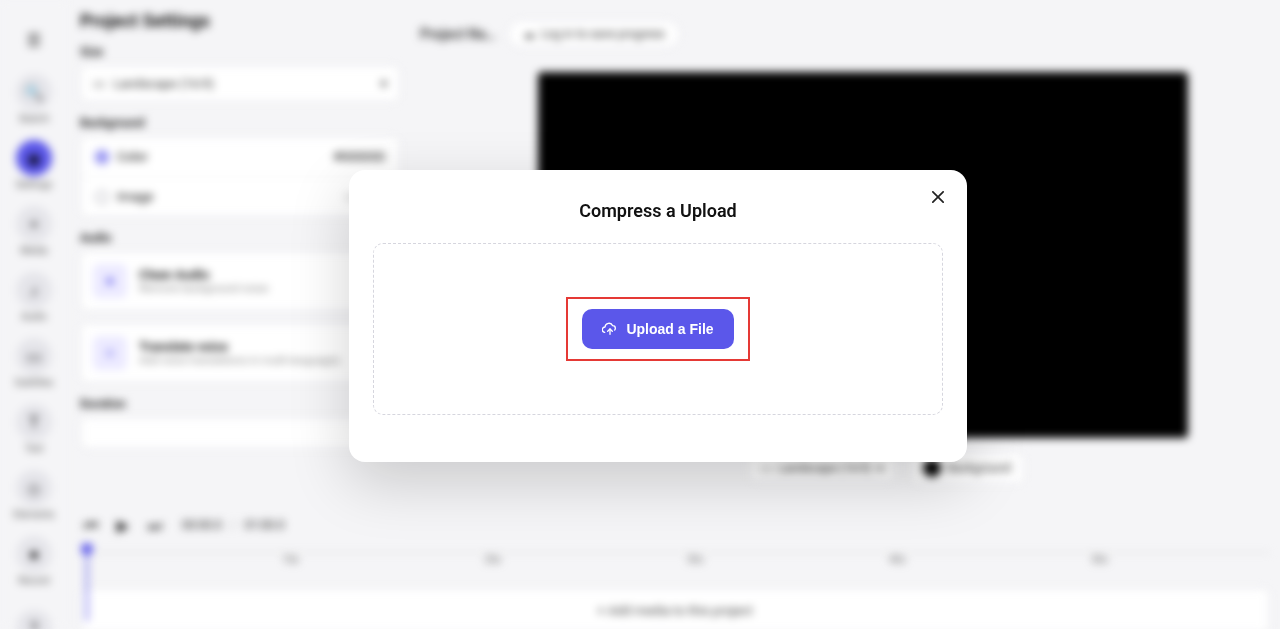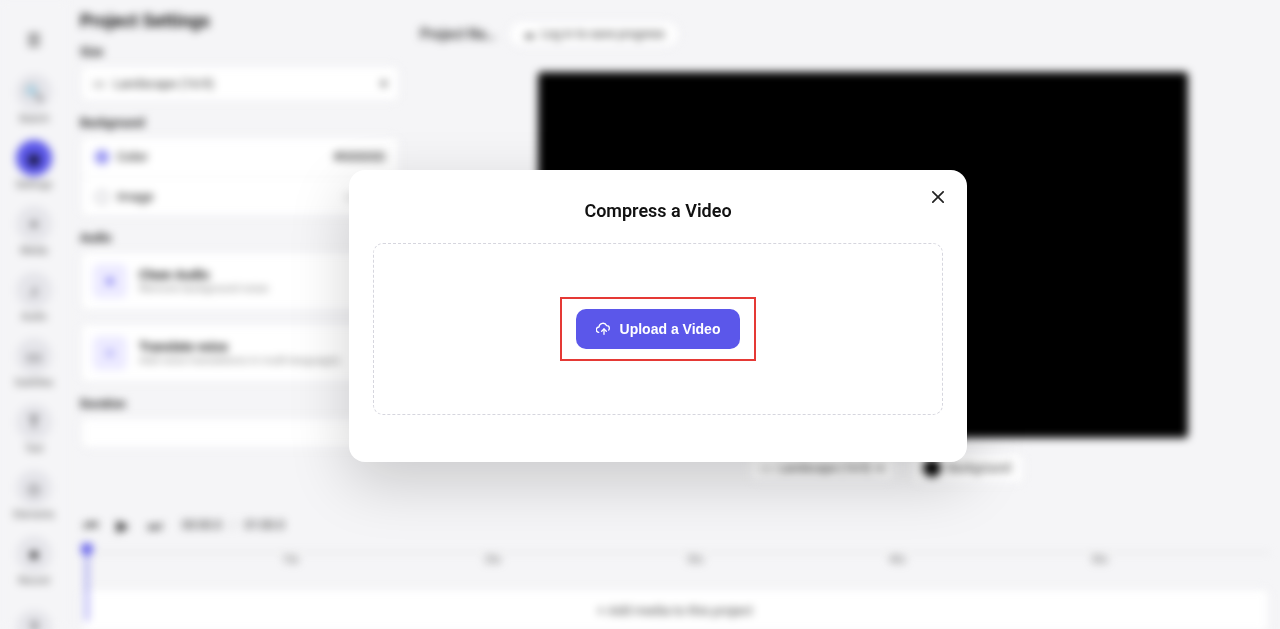--- a/index.html
+++ b/index.html
@@ -355,27 +355,27 @@
 
 </div>
 
 <div class="modal-backdrop">
   <div class="modal">
     <div class="modal-close">
       <svg viewBox="0 0 14 14" width="12" height="12">
           <path d="M1 1 L13 13 M13 1 L1 13" stroke="#222" stroke-width="2" stroke-linecap="round"></path>
         </svg>
     </div>
-    <div class="modal-title">Compress a Video</div>
+    <div class="modal-title">Compress a Upload</div>
     <div class="dropzone">
       <div class="upload-btn-wrap">
         <button class="upload-btn">
           <svg viewBox="0 0 24 24" fill="none" stroke="#fff" stroke-width="2" stroke-linecap="round" stroke-linejoin="round">
               <path d="M4 17a4 4 0 0 1 .5-7.97A6 6 0 0 1 16 7a4 4 0 0 1 4 4 4 4 0 0 1-1 2.65"></path>
               <path d="M12 12v8"></path>
               <path d="m8.5 15.5 3.5-3.5 3.5 3.5"></path>
             </svg>
-          <span>Upload a Video</span>
+          <span>Upload a File</span>
         </button>
       </div>
     </div>
   </div>
 </div>
 
 </body></html>

